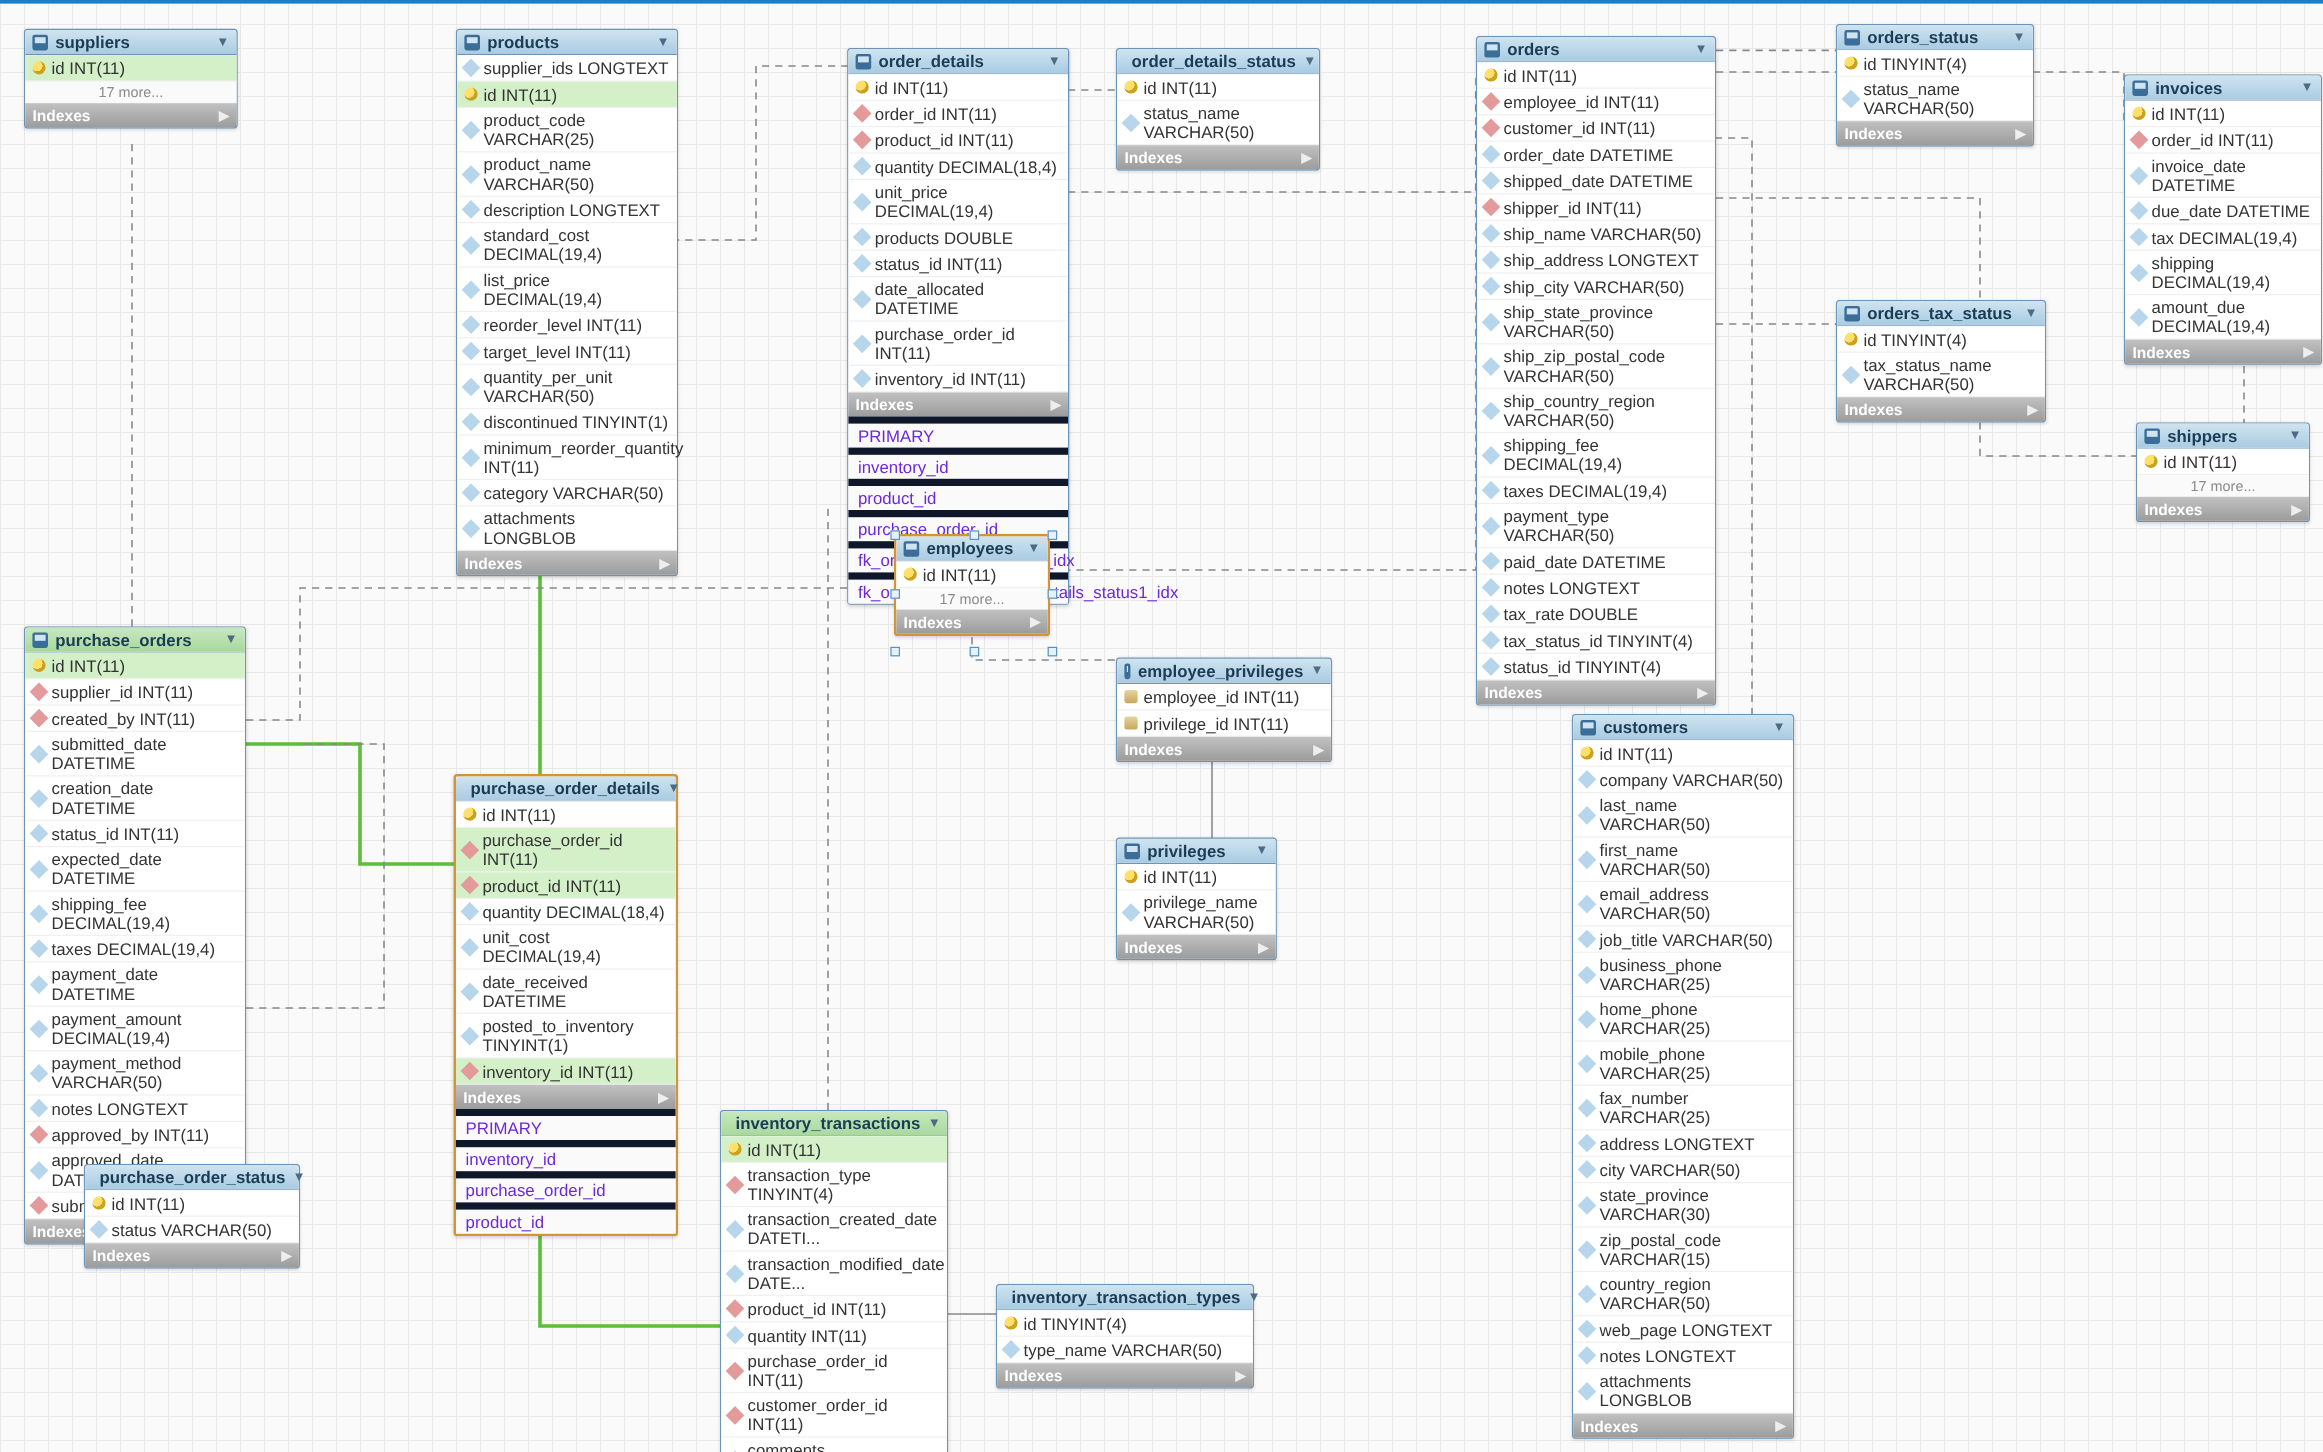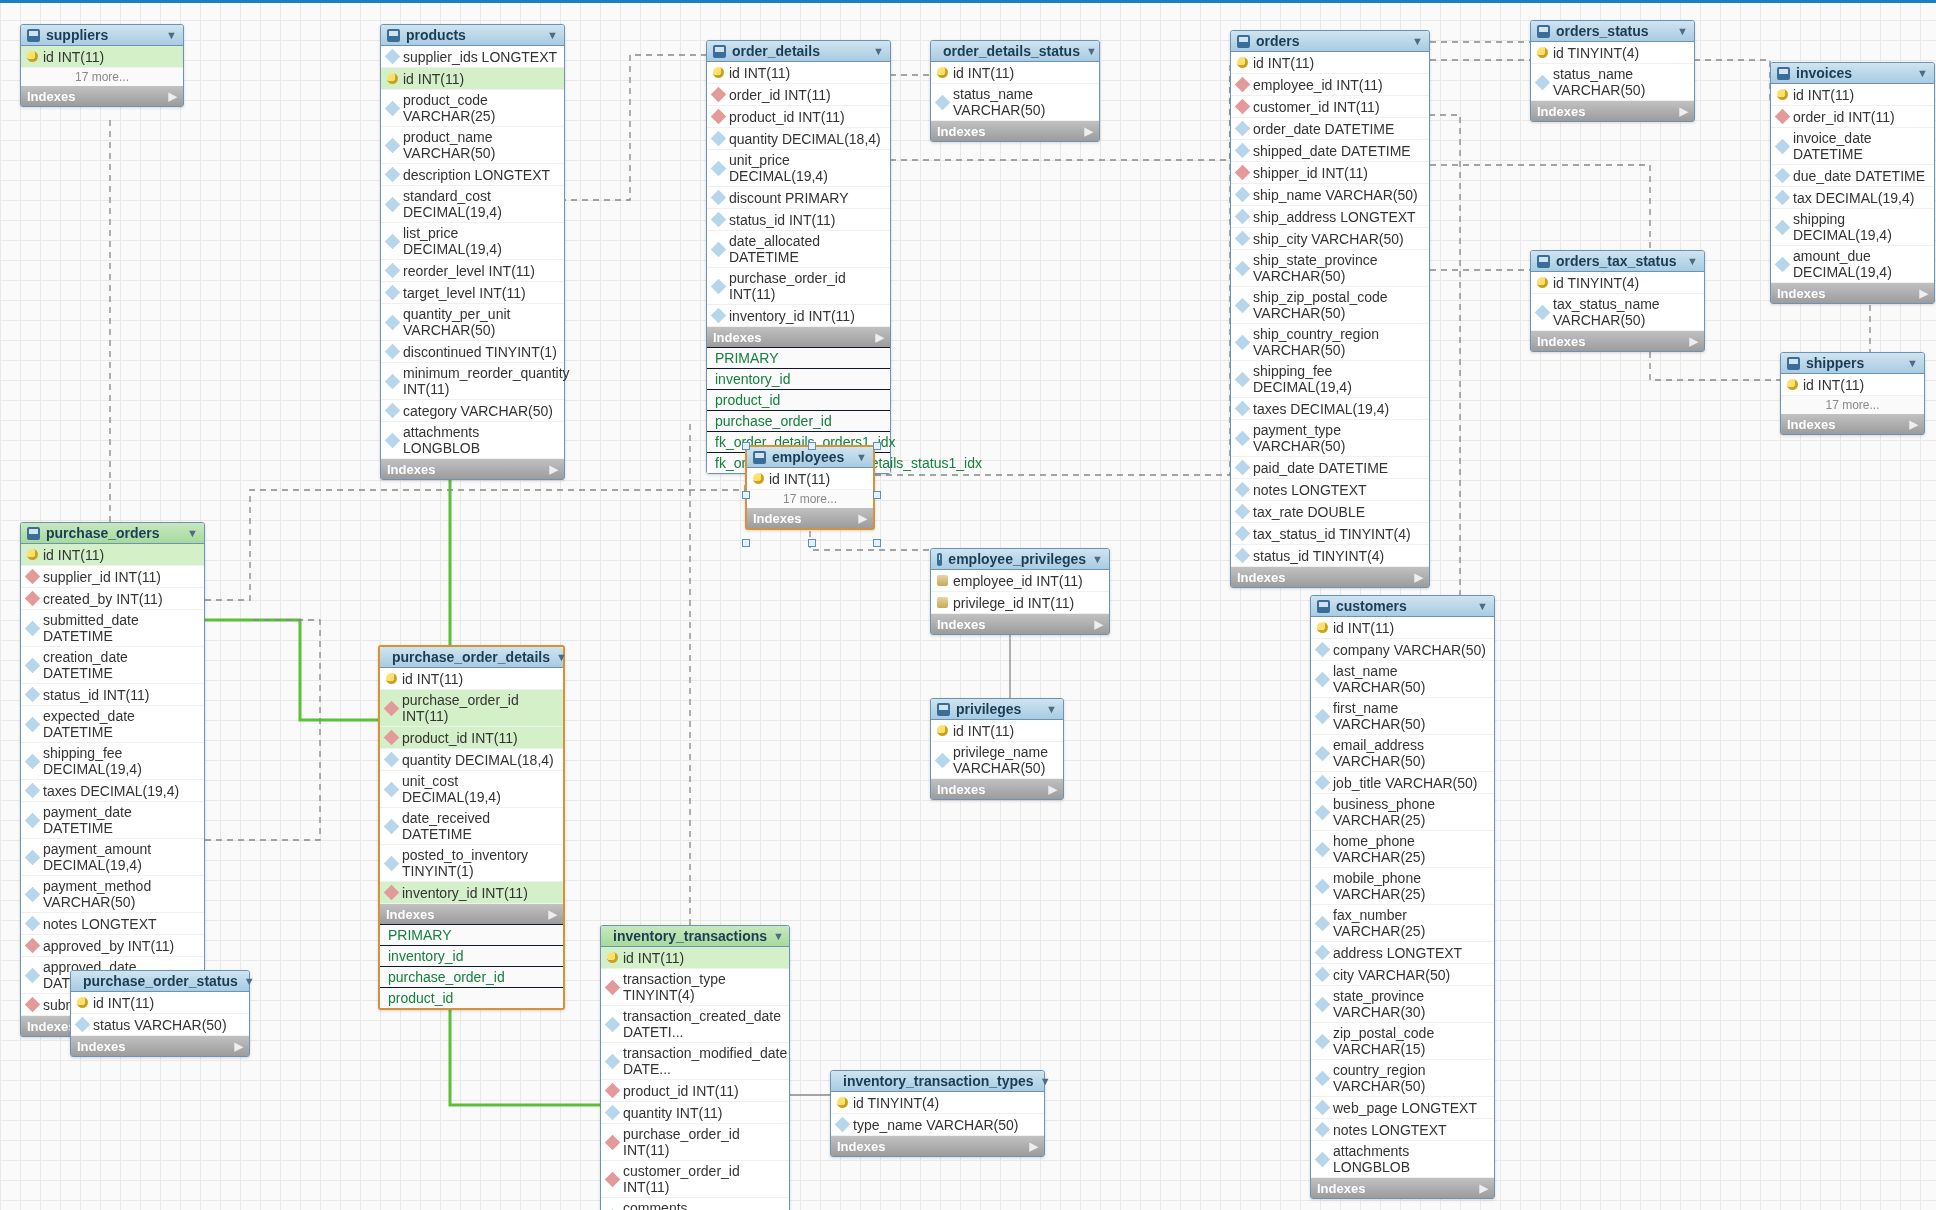--- a/index.html
+++ b/index.html
@@ -18,21 +18,21 @@
 .rows{background:#fff}
 .row{display:flex;align-items:center;gap:5px;padding:2px 6px;font-size:14px;color:#333;border-bottom:1px solid #f0f0f0;min-height:22px}
 .row.hl{background:#d4f0c8}
 .row .ico{width:11px;height:11px;flex:0 0 11px}
 .ico.key{background:radial-gradient(circle at 35% 35%,#ffe06b 45%,#caa21f 46%);border-radius:50%}
 .ico.dia{background:#b7d6ec;transform:rotate(45deg)}
 .ico.diaR{background:#e39a9a;transform:rotate(45deg)}
 .ico.link{background:linear-gradient(#e8d4a0,#c7a85a);border-radius:2px}
 .idxhdr{display:flex;align-items:center;padding:2px 6px;background:linear-gradient(#c1c1c1,#9c9c9c);font-size:13px;font-weight:bold;color:#fff;min-height:20px}
 .idxhdr .arr{margin-left:auto;font-size:11px;color:#eee}
-.idx{padding:2px 8px;font-size:14px;color:#15803d;background:#fafafa;border-top:1px solid #0f172a;min-height:21px}
+.idx{padding:2px 8px;font-size:14px;color:#6d28d9;background:#fafafa;border-top:6px solid #0f172a;min-height:21px}
 .more{padding:2px 8px;font-size:12px;color:#8a8a8a;text-align:center;background:#fafafa}
 .handle{position:absolute;width:8px;height:8px;border:1px solid #5b91c1;background:#e6f2fb}
 </style>
 </head>
 <body>
 <div class="grid"></div>
 <div class="topbar"></div>
 <svg class="connectors" width="1936" height="1210">
   <defs>
     <style>.d{stroke:#888;stroke-width:1.3;stroke-dasharray:6 5;fill:none}.g{stroke:#5cbf3a;stroke-width:3;fill:none}.s{stroke:#888;stroke-width:1.3;fill:none}</style>
@@ -73,21 +73,21 @@
   <path class="d" d="M500 870 L500 925"></path>
 
   <path class="s" d="M790 1095 L830 1095"></path>
 
   <path class="d" d="M690 925 L690 420"></path>
 
   <path class="d" d="M1870 250 L1870 355"></path>
 </svg>
 
 <div id="tables-root">
-    <div class="tbl" style="left: 20px; top: 24px; width: 164px;">
+    <div class="tbl" style="left: 20px; top: 24px; width: 178px;">
       <div class="hdr">
         <span class="t-ico"></span>
         <span>suppliers</span>
         <span class="arr">▼</span>
       </div>
       <div class="rows">
         <div class="row hl">
           <span class="ico key"></span>
           <span>id INT(11)</span>
         </div>
@@ -189,21 +189,21 @@
         <div class="row">
           <span class="ico dia"></span>
           <span>quantity DECIMAL(18,4)</span>
         </div>
         <div class="row">
           <span class="ico dia"></span>
           <span>unit_price DECIMAL(19,4)</span>
         </div>
         <div class="row">
           <span class="ico dia"></span>
-          <span>discount PRIMARY</span>
+          <span>products DOUBLE</span>
         </div>
         <div class="row">
           <span class="ico dia"></span>
           <span>status_id INT(11)</span>
         </div>
         <div class="row">
           <span class="ico dia"></span>
           <span>date_allocated DATETIME</span>
         </div>
         <div class="row">

